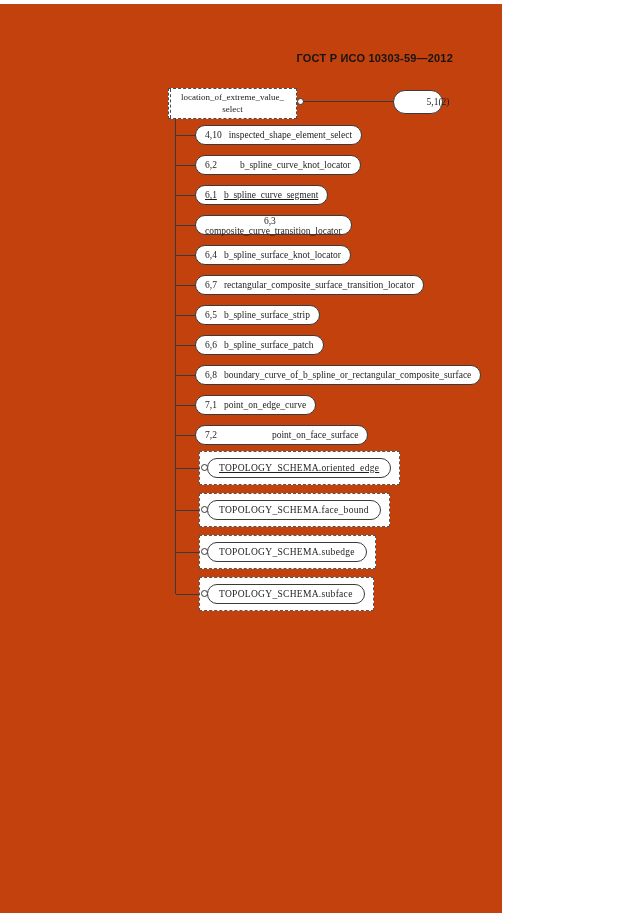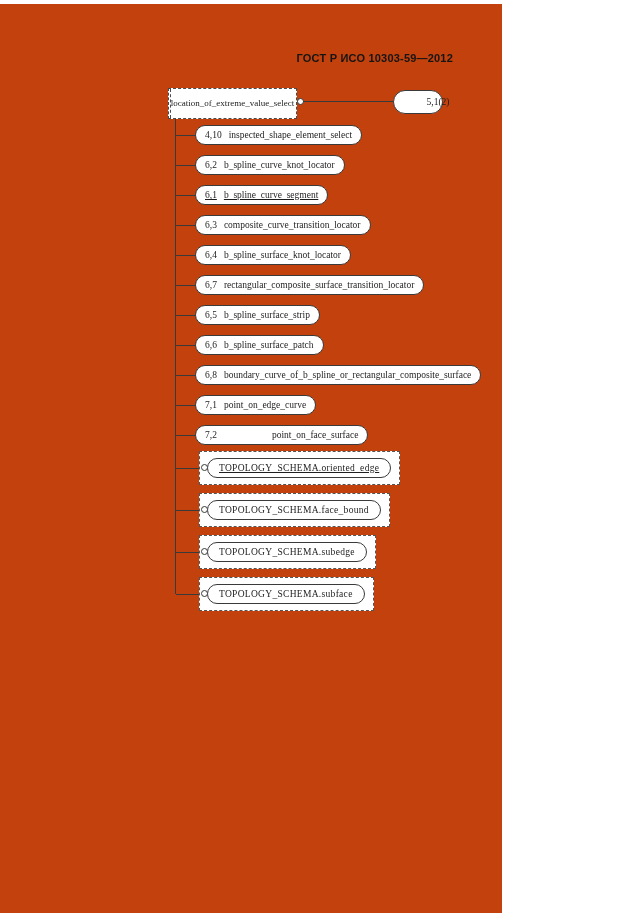--- a/index.html
+++ b/index.html
@@ -5,21 +5,21 @@
   * { margin:0; padding:0; box-sizing:border-box; }
   html,body { width:630px; height:913px; }
   body { background:#ffffff; font-family:"Liberation Sans",sans-serif; position:relative; }
   .page { position:absolute; left:0; top:4px; width:502px; height:913px; background:#c2410c; overflow:hidden; }
 
   .header { position:absolute; top:48px; right:49px; font-weight:bold; font-size:11px; color:#151515; letter-spacing:0.2px; }
 
   .diagram { position:absolute; inset:0; color:#1f1f1f; }
 
   .select-box { position:absolute; left:168px; top:84px; width:129px; height:31px;
-    border:1px dashed #4a4a4a; background:#fff; display:flex; flex-direction:row;
+    border:1px dashed #4a4a4a; background:#fff; display:flex; flex-direction:column;
     align-items:center; justify-content:center; text-align:center;
     font-family:"Liberation Serif",serif; font-size:9px; line-height:1.3; color:#222; }
   .select-box::before { content:""; position:absolute; left:1px; top:0; bottom:0; width:0; border-left:1px dashed #4a4a4a; }
 
   .top-line { position:absolute; left:303px; top:97px; width:90px; height:1px; background:#3a3a3a; }
   .top-circle { position:absolute; left:297px; top:94px; width:7px; height:7px; border:1px solid #3a3a3a; border-radius:50%; background:#fff; }
   .page-ref { position:absolute; left:393px; top:86px; width:50px; height:24px;
     border:1px solid #3a3a3a; border-radius:12px; background:#fff;
     display:flex; align-items:center; justify-content:center;
     font-family:"Liberation Serif",serif; font-size:9.5px; color:#1d1d1d;padding-left:40px; }
@@ -65,31 +65,31 @@
 
     <div class="trunk"></div>
 
     <div id="oval-rows">
         <div class="branch" style="top: 131px;"></div>
         <div class="oval" style="top: 121px;">
           <span class="num">4,10</span>
           <span class="nm">inspected_shape_element_select</span>
         </div>
         <div class="branch" style="top: 161px;"></div>
-        <div class="oval" style="top: 151px;">
+        <div class="oval" style="top: 151px; gap: 16px;">
           <span class="num">6,2</span>
           <span class="nm">b_spline_curve_knot_locator</span>
         </div>
         <div class="branch" style="top: 191px;"></div>
         <div class="oval" style="top: 181px; text-decoration: underline;">
           <span class="num">6,1</span>
           <span class="nm">b_spline_curve_segment</span>
         </div>
         <div class="branch" style="top: 221px;"></div>
-        <div class="oval" style="top: 211px;">
+        <div class="oval" style="top: 211px; flex-direction: column;">
           <span class="num">6,3</span>
           <span class="nm">composite_curve_transition_locator</span>
         </div>
         <div class="branch" style="top: 251px;"></div>
         <div class="oval" style="top: 241px;">
           <span class="num">6,4</span>
           <span class="nm">b_spline_surface_knot_locator</span>
         </div>
         <div class="branch" style="top: 281px;"></div>
         <div class="oval" style="top: 271px;">

